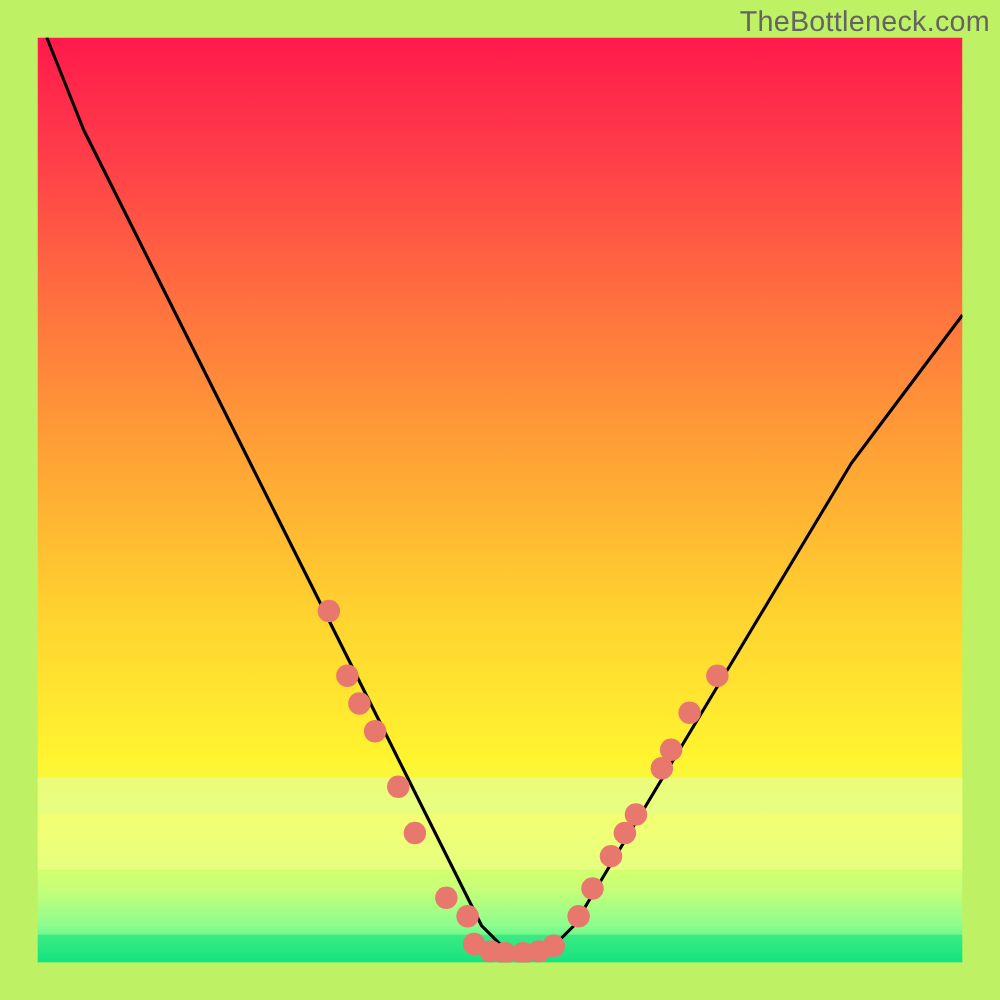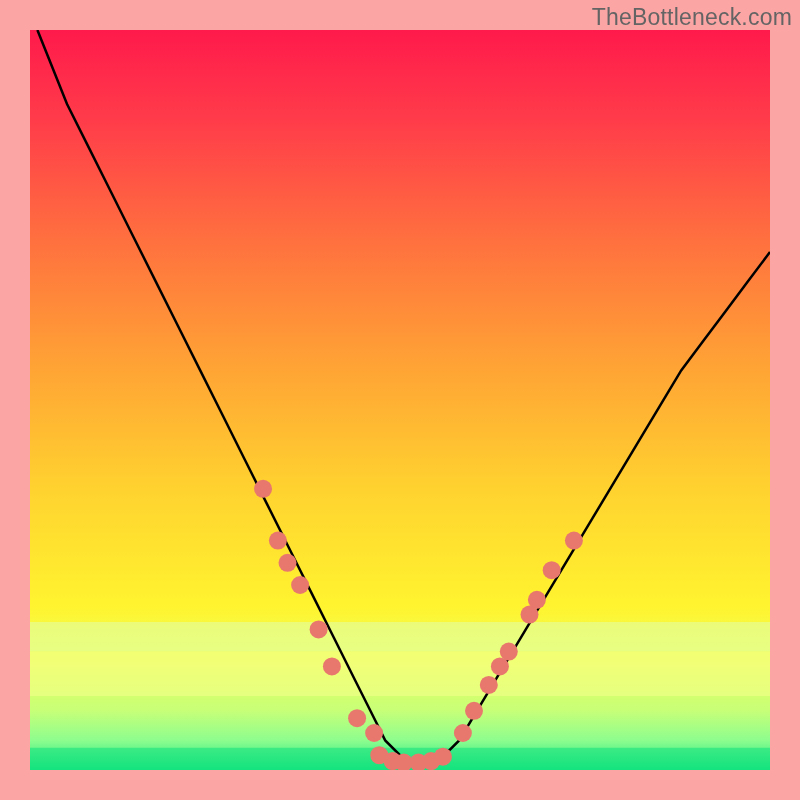--- a/index.html
+++ b/index.html
@@ -8,21 +8,21 @@
     width: 800px;
     height: 800px;
     overflow: hidden;
     background: #000;
     font-family: Arial, Helvetica, sans-serif;
   }
   .frame {
     position: absolute;
     top: 0; left: 0;
     width: 800px; height: 800px;
-    background: #fca5a5;
+    background: #bef264;
   }
   .plot {
     position: absolute;
     top: 30px;
     left: 30px;
     width: 740px;
     height: 740px;
   }
   .watermark {
     position: absolute;

